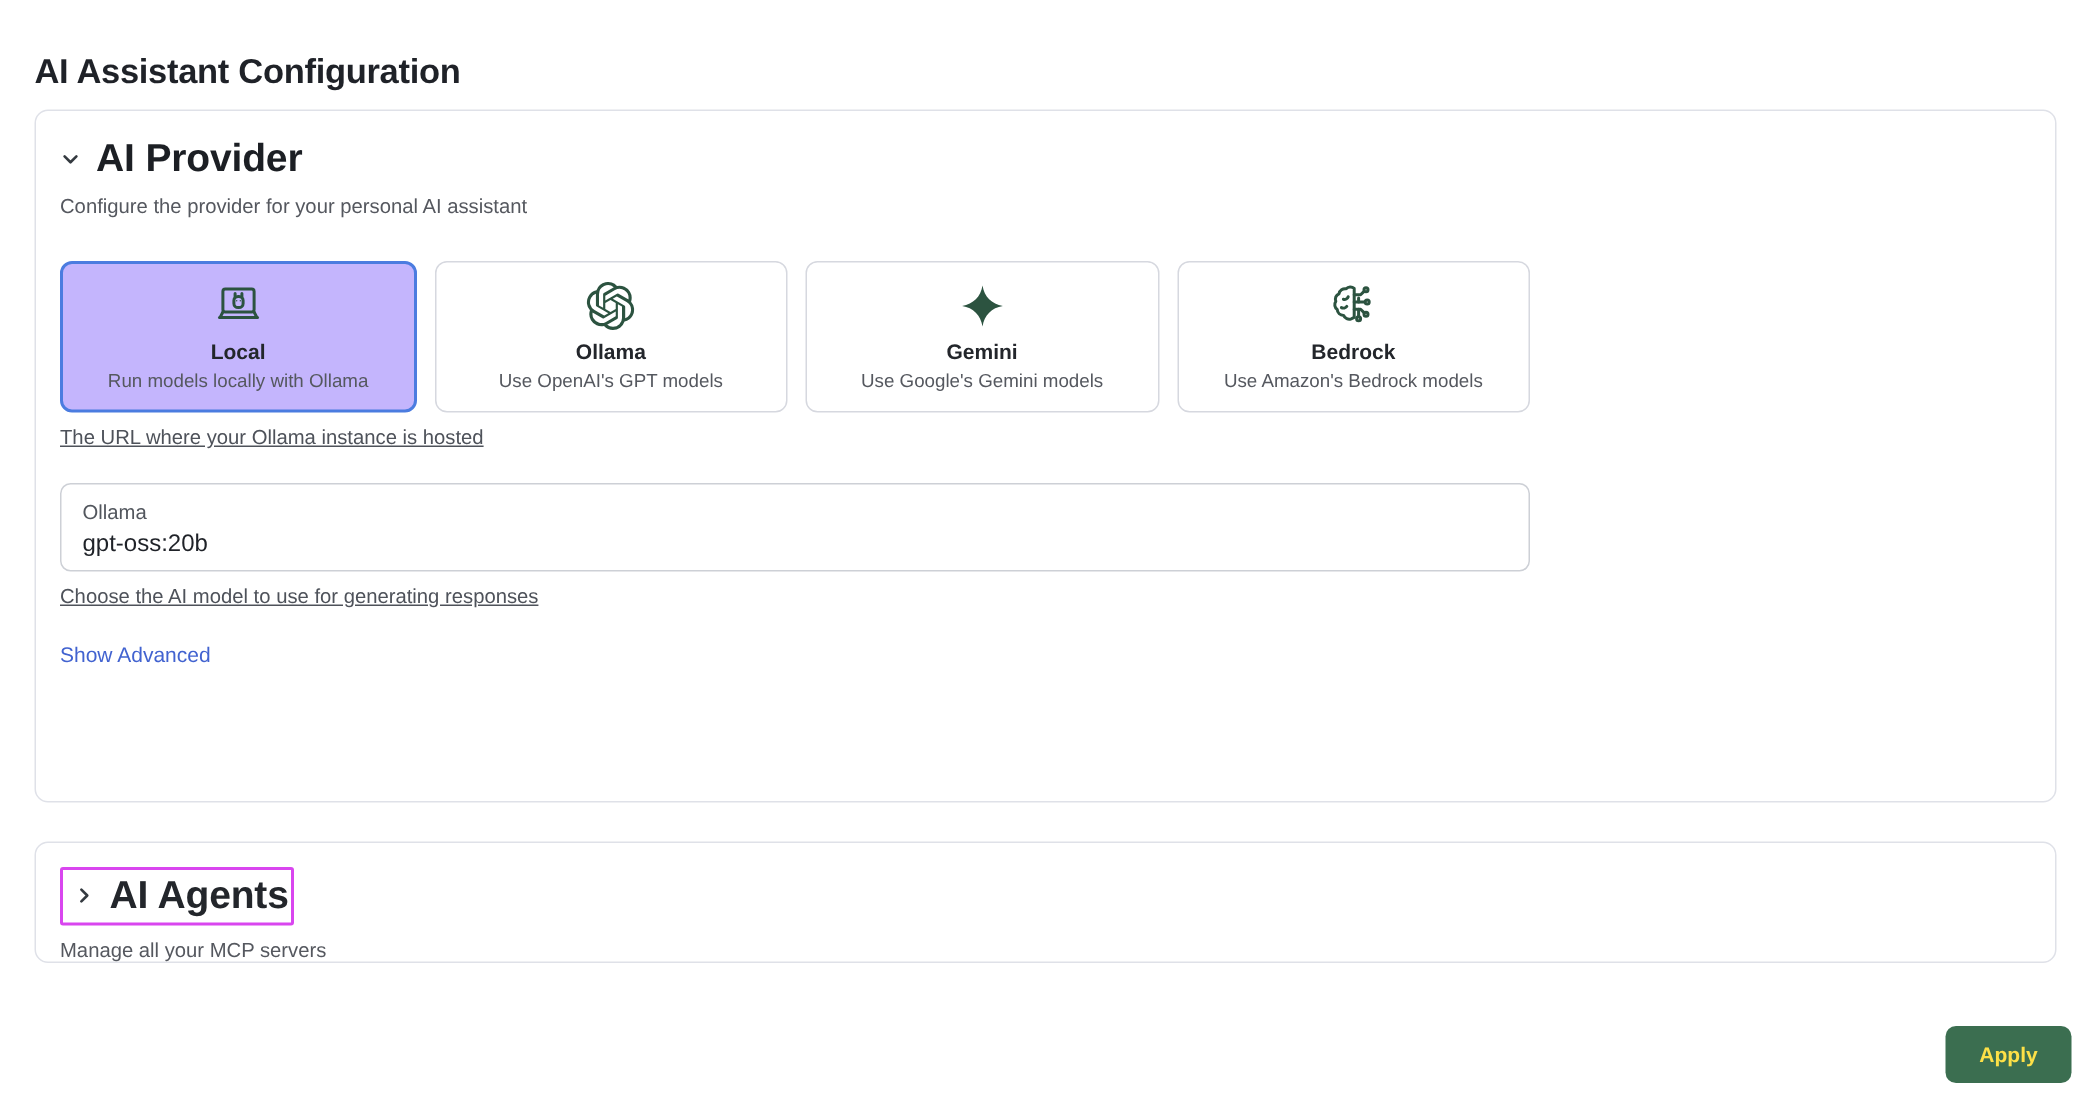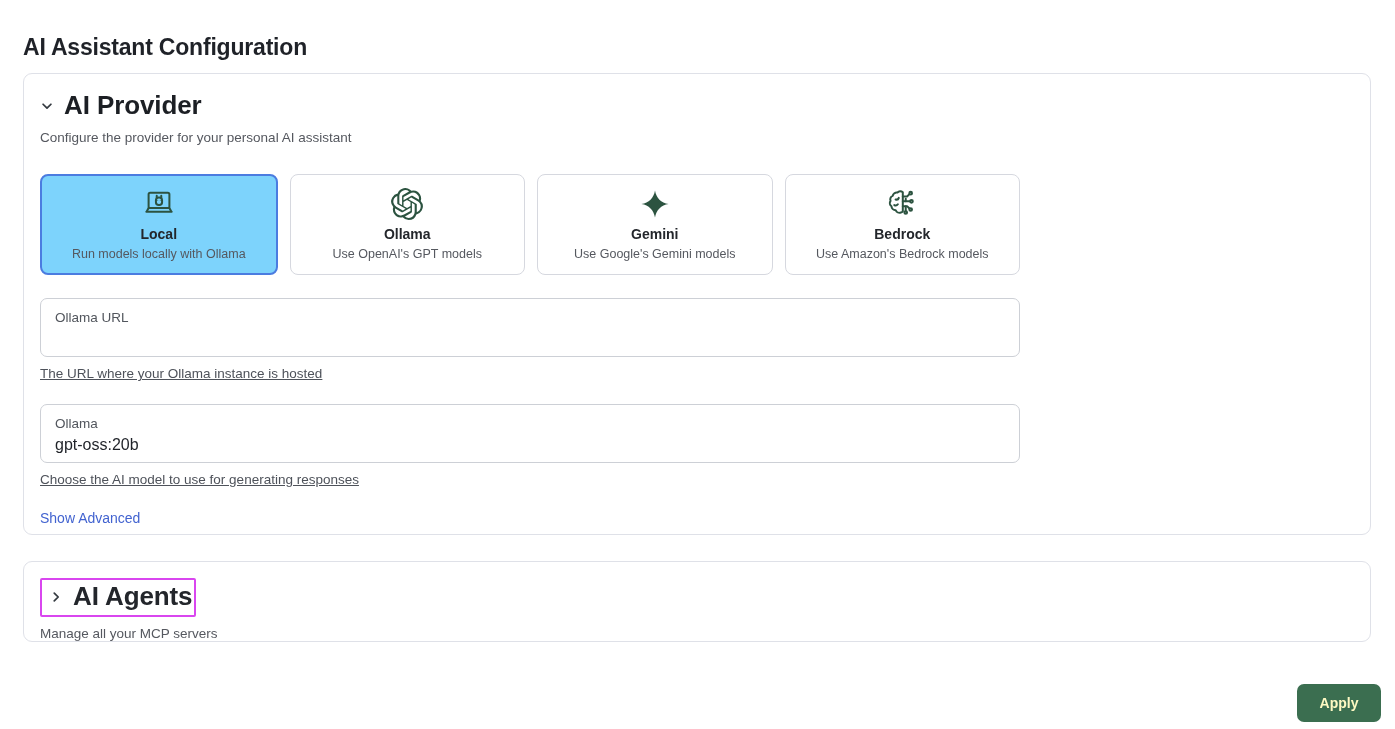--- a/index.html
+++ b/index.html
@@ -73,21 +73,21 @@
     display: flex;
     flex-direction: column;
     align-items: center;
     justify-content: center;
     cursor: pointer;
     text-align: center;
     padding: 6px;
   }
   .provider-card.selected {
     border: 2px solid #4b7ce0;
-    background: #7dd3fc;
+    background: #c4b5fd;
   }
   .provider-icon { width: 32px; height: 32px; margin-bottom: 5px; }
   .provider-icon svg { width: 100%; height: 100%; display: block; }
   .icon-green-stroke { stroke: #2c5340; fill: none; stroke-width: 1.5; stroke-linecap: round; stroke-linejoin: round; }
   .icon-green-fill { fill: #2c5340; }
   .provider-name { font-size: 14px; font-weight: 700; color: #23262b; line-height: 1.3; }
   .provider-desc { font-size: 12.5px; color: #55585f; margin-top: 3px; }
 
   .input-box {
     width: 980px;
@@ -127,21 +127,21 @@
     cursor: pointer;
   }
 
   .apply-button {
     position: absolute;
     left: 1297px; top: 684px;
     width: 84px; height: 38px;
     background: #3b6e50;
     border: none;
     border-radius: 7px;
-    color: #fef9c3;
+    color: #fde047;
     font-family: "Liberation Sans", sans-serif;
     font-size: 14px;
     font-weight: 600;
     display: flex;
     align-items: center;
     justify-content: center;
     cursor: pointer;
   }
 </style>
 </head>
@@ -212,24 +212,20 @@
             <circle cx="14.8" cy="18.4" r="1"></circle>
           <path d="M14.8 17.4v-3.8"></path>
         </svg>
       </span>
       <div class="provider-name">Bedrock</div>
       <div class="provider-desc">Use Amazon's Bedrock models</div>
     </div>
 
   </div>
 
-  <div class="input-box mt">
-    <span class="input-label">Ollama URL</span>
-    <span class="input-value"></span>
-  </div>
   <div class="field-helper">The URL where your Ollama instance is hosted</div>
 
   <div class="input-box mt">
     <span class="input-label">Ollama</span>
     <span class="input-value">gpt-oss:20b</span>
   </div>
   <div class="field-helper">Choose the AI model to use for generating responses</div>
 
   <a class="show-advanced" href="#">Show Advanced</a>
 </section>

